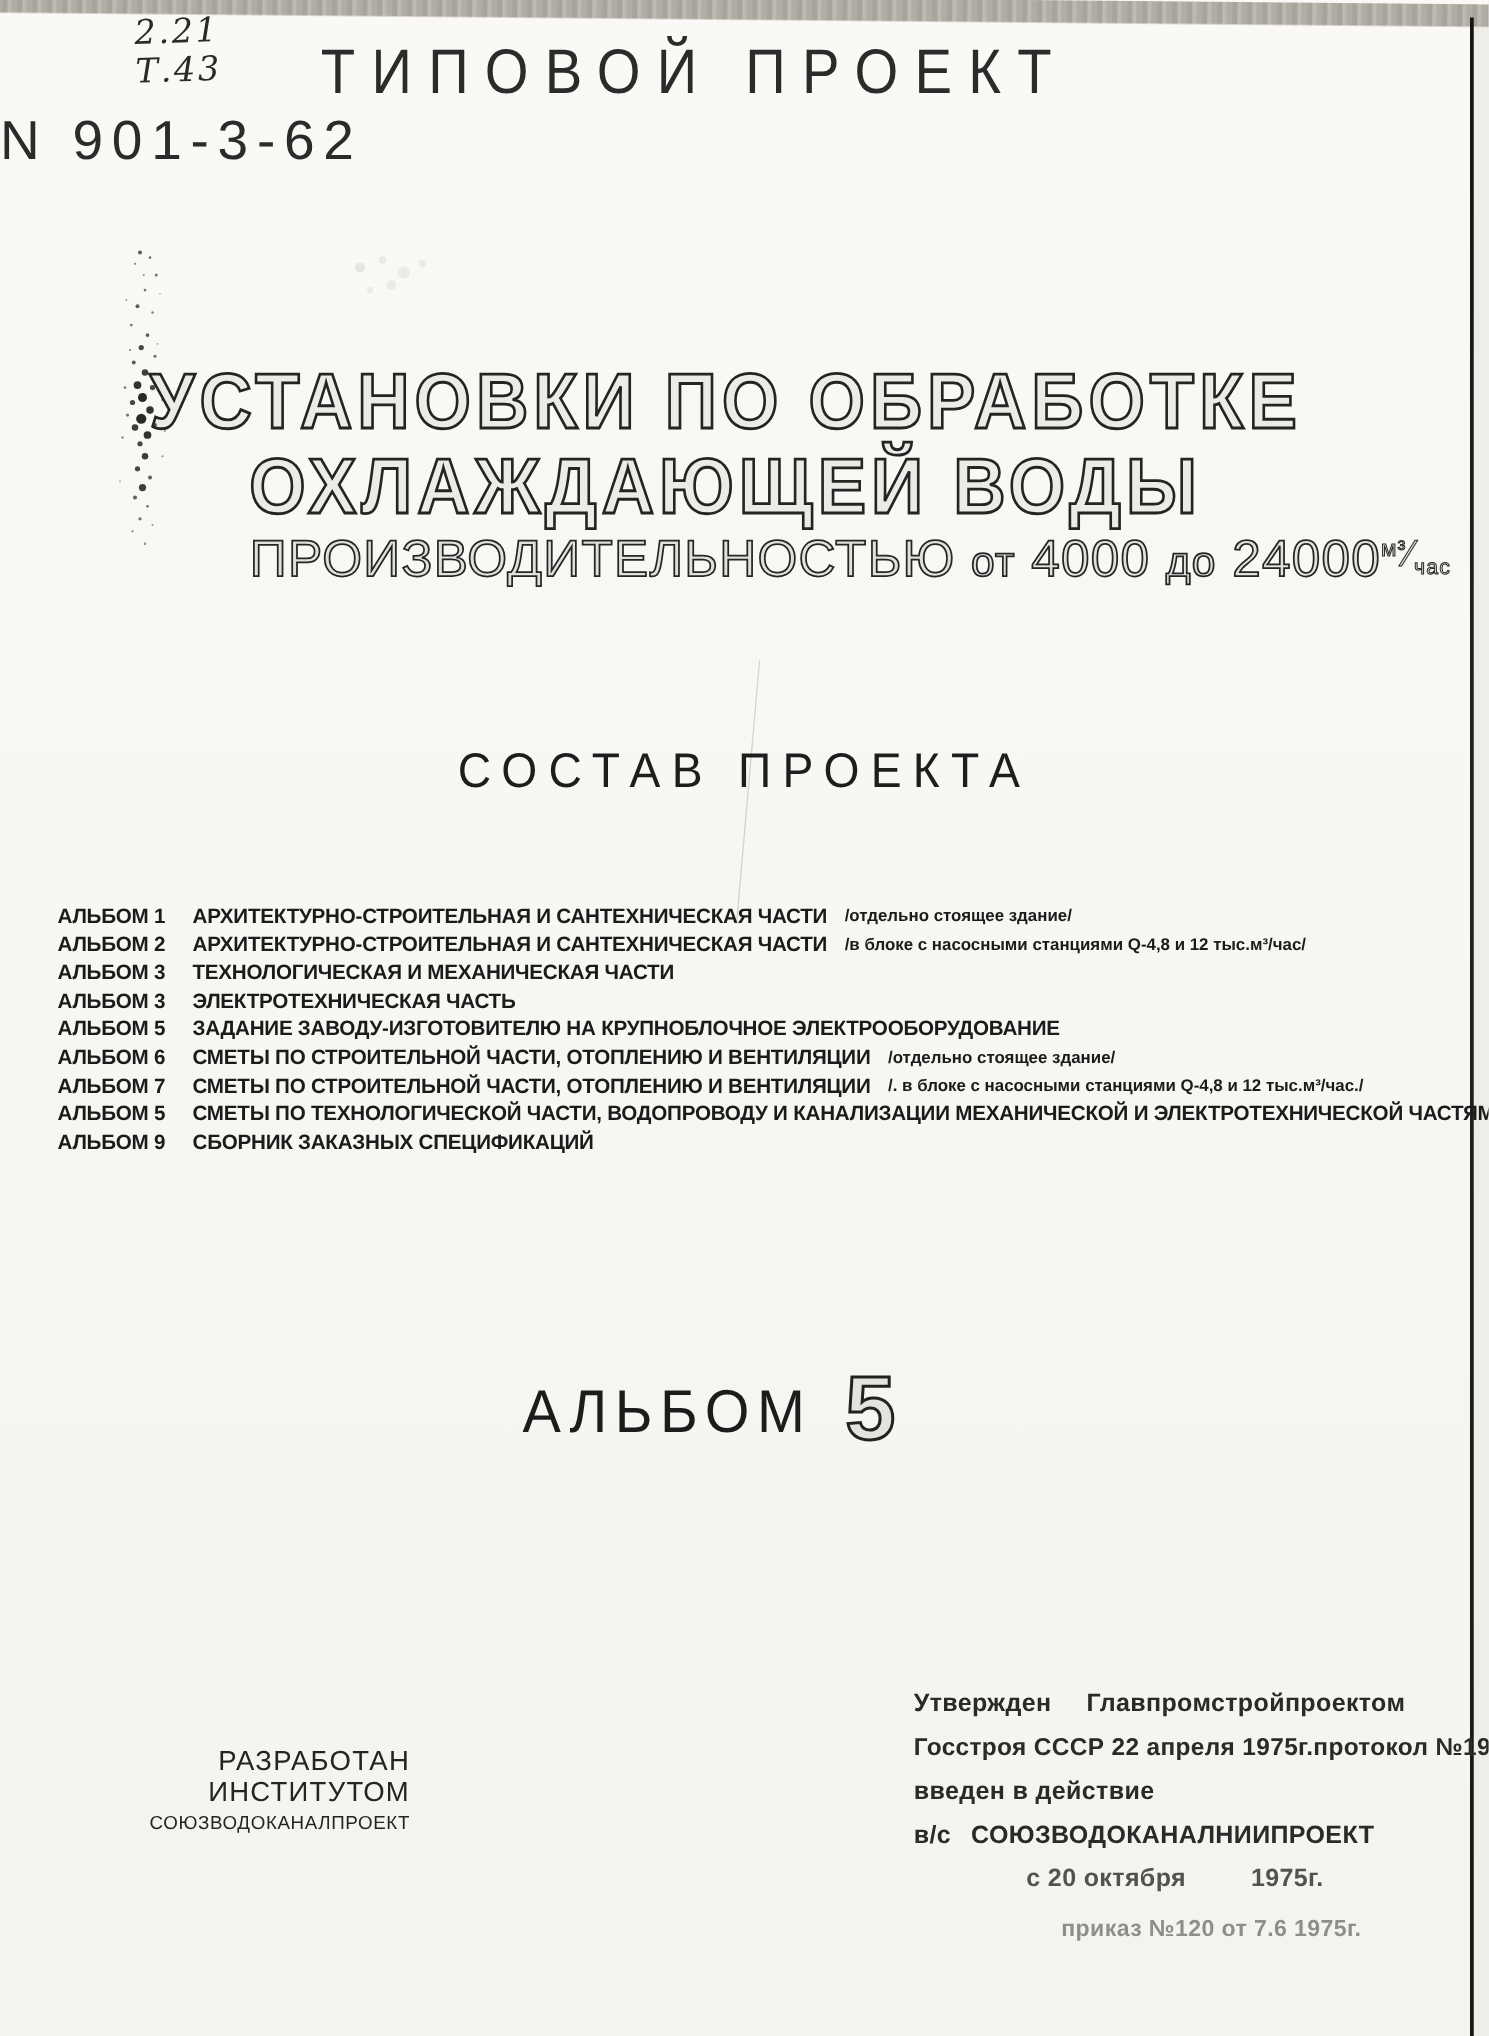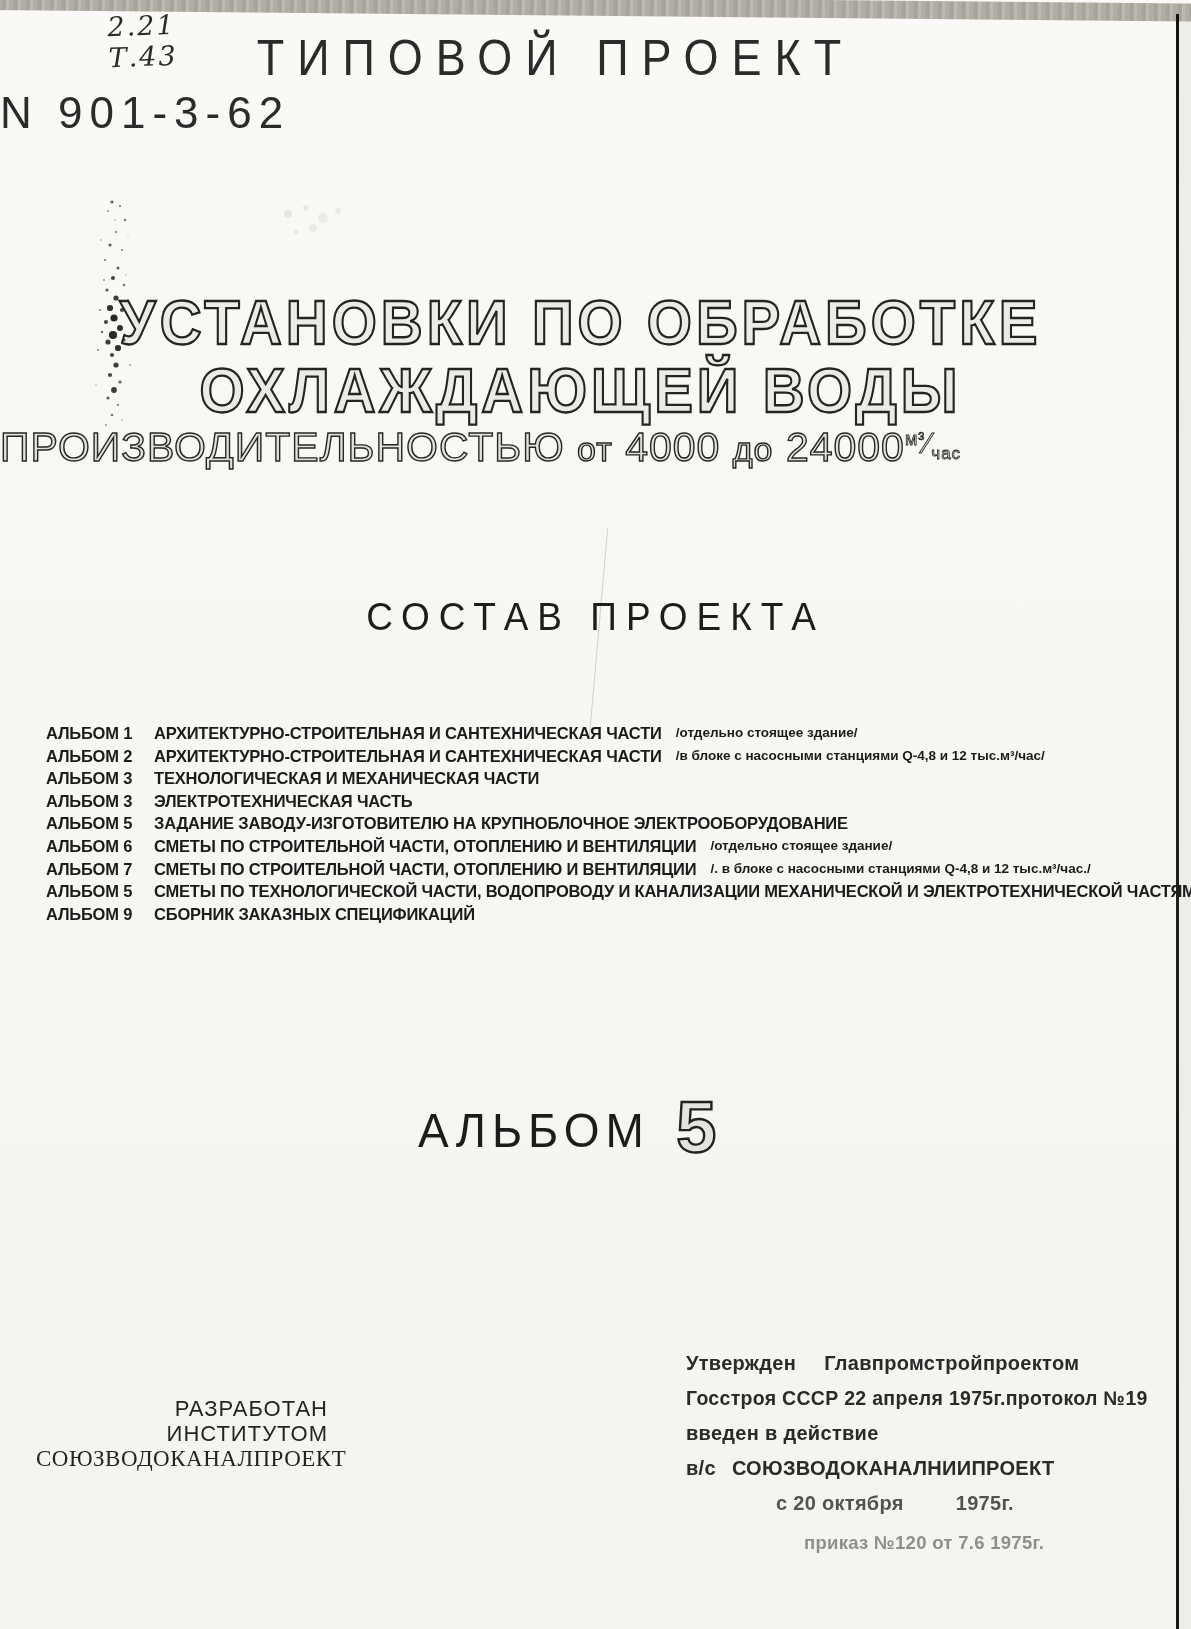--- a/index.html
+++ b/index.html
@@ -59,21 +59,21 @@
   .big-title{
     position:absolute;left:0;right:30px;text-align:center;
     font-weight:bold;font-size:58px;letter-spacing:4px;
     color:rgba(30,30,30,0.06);
     -webkit-text-stroke:2.1px #242424;
     transform:scaleY(1.08);
   }
   .big-title.l1{top:288px;}
   .big-title.l2{top:356px;}
   .subtitle{
-    position:absolute;left:0;right:30px;top:424px;text-align:left;
+    position:absolute;left:0;right:30px;top:424px;text-align:right;
     font-size:41px;letter-spacing:1px;
     color:rgba(30,30,30,0.1);
     -webkit-text-stroke:1.4px #262626;
     white-space:nowrap;
   }
   .subtitle .lc{font-size:34px;}
   .unit{display:inline-block;font-size:22px;-webkit-text-stroke:0.8px #262626;vertical-align:6px;}
   .unit sup{vertical-align:10px;font-size:18px;}
   .unit .slash{font-size:30px;vertical-align:2px;}
   .unit sub{vertical-align:-4px;font-size:17px;}
@@ -103,27 +103,27 @@
   .album-heading .num{
     font-size:72px;font-weight:bold;margin-left:22px;
     color:rgba(28,28,28,0.08);-webkit-text-stroke:2.4px #222;
     display:inline-block;vertical-align:-6px;
   }
   
   .developer{
     position:absolute;left:36px;top:1396px;width:292px;text-align:right;
     font-size:22px;line-height:25px;color:#242424;letter-spacing:1px;
   }
-  .developer .wide{font-size:23px;letter-spacing:0.5px;font-family:Liberation Serif, serif;}
+  .developer .wide{font-size:15px;letter-spacing:0.5px;}
   .approval{
     position:absolute;left:686px;top:1352px;width:440px;
     font-size:20px;font-weight:bold;color:#2a2a2a;line-height:22px;
     letter-spacing:0.3px;
   }
-  .approval .row{margin-bottom:13px;white-space:nowrap;}
+  .approval .row{margin-bottom:13px;white-space:nowrap;margin-left:45px;}
   .approval .r1 .gap{display:inline-block;width:28px;}
   .approval .r2{font-size:19.5px;}
   .approval .r3{padding-right:60px;}
   .approval .r4 .vs{display:inline-block;margin-right:16px;}
   .approval .r5{padding-left:90px;opacity:.8;}
   .approval .r5 .gap{display:inline-block;width:52px;}
   .approval .r6{padding-left:118px;opacity:.5;font-size:18.5px;margin-top:18px;}
 </style>
 </head>
 <body>

